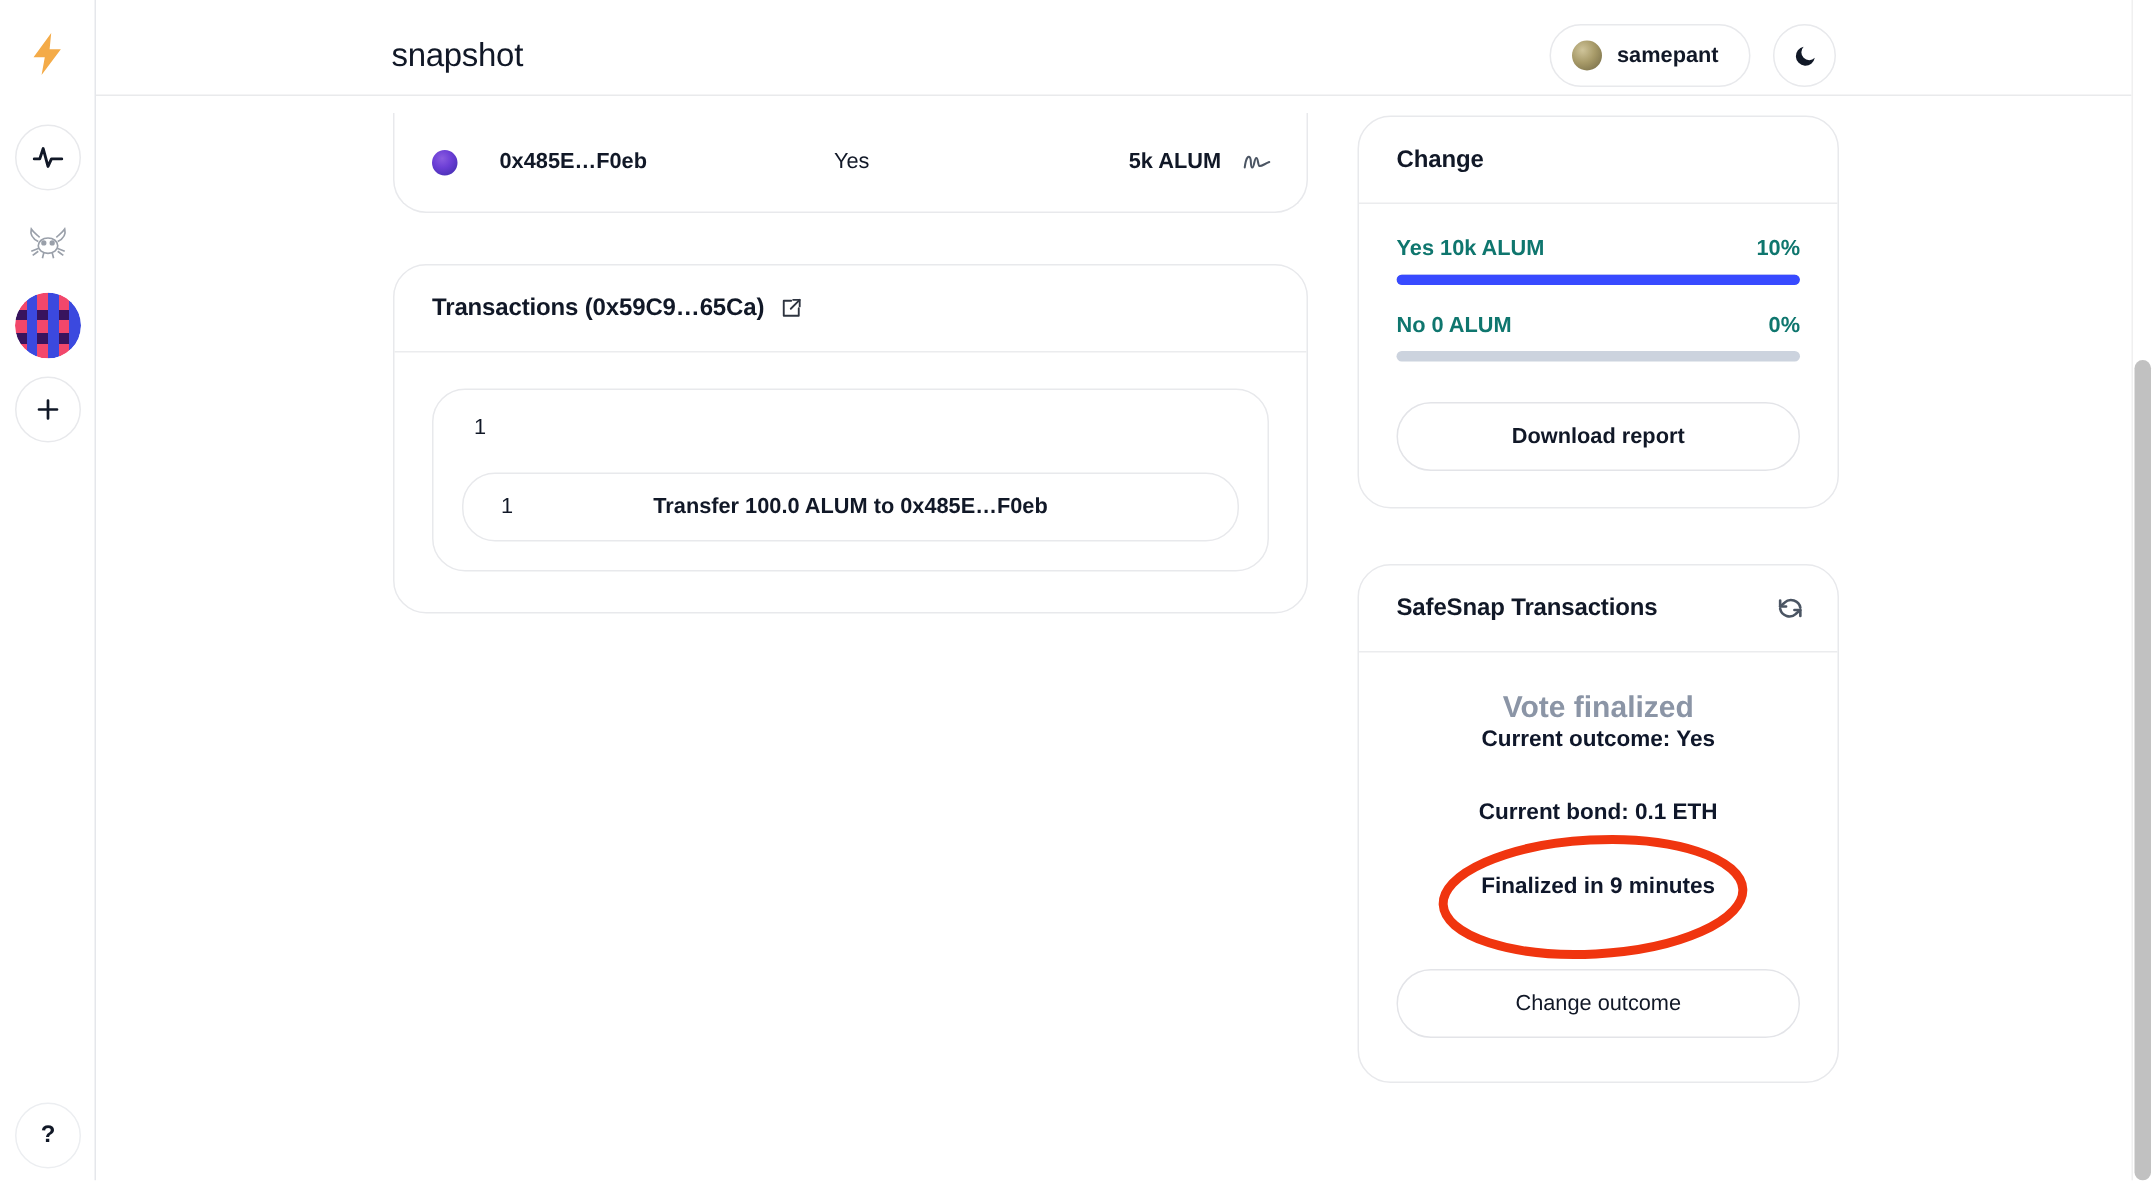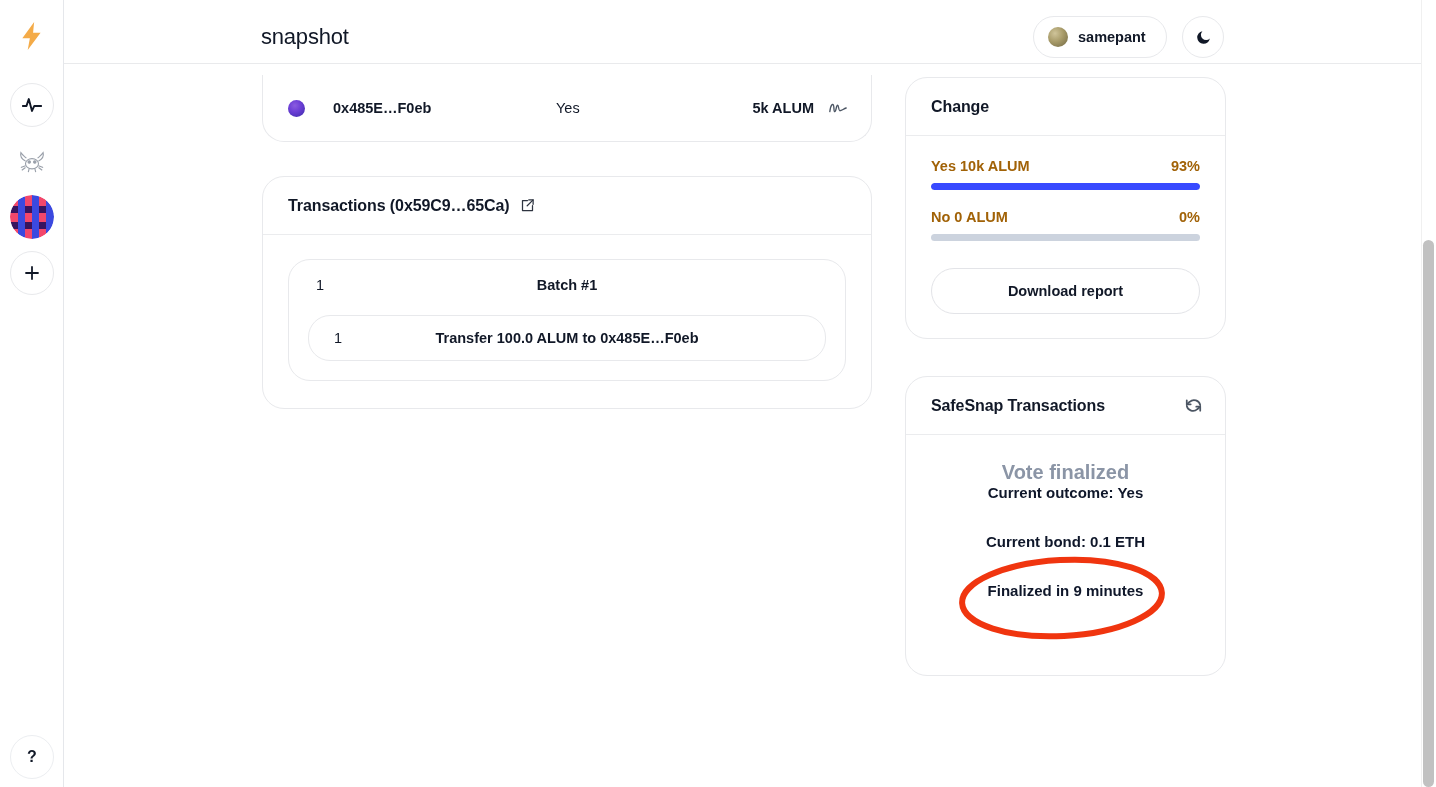--- a/index.html
+++ b/index.html
@@ -270,21 +270,21 @@
 
   
   .results-card { }
   .results-body { padding: 22px 25px 24px 25px; }
   .result-row {
     display: flex;
     justify-content: space-between;
     align-items: baseline;
     font-size: 14.5px;
     font-weight: 700;
-    color: #a16207;
+    color: #0f766e;
     margin-bottom: 9px;
   }
   .result-row.second { margin-top: 19px; }
   .bar-track {
     height: 7px;
     border-radius: 4px;
     background: #ccd3de;
     overflow: hidden;
   }
   .bar-fill {
@@ -460,42 +460,41 @@
               <path d="M14 3 H21 V10"></path>
               <path d="M21 3 L11.5 12.5"></path>
             </svg>
           </span>
         </div>
 
         <div class="card-body">
           <div class="batch-box">
             <div class="batch-head">
               <span class="batch-index">1</span>
-              <span class="batch-title">Batch #1</span>
             </div>
             <div class="tx-box">
               <span class="tx-index">1</span>
               <span class="tx-label">Transfer 100.0 ALUM to 0x485E…F0eb</span>
             </div>
           </div>
         </div>
       </div>
     </div>
 
     <div class="col-right">
 
       <div class="card results-card">
         <div class="card-head">
           <span class="card-head-title">Change</span>
         </div>
         <div class="results-body">
 
           <div class="result-row">
             <span>Yes 10k ALUM</span>
-            <span>93%</span>
+            <span>10%</span>
           </div>
           <div class="bar-track">
             <div class="bar-fill" id="bar-yes" style="width: 100%; background: rgb(56, 74, 255);"></div>
           </div>
 
           <div class="result-row second">
             <span>No 0 ALUM</span>
             <span>0%</span>
           </div>
           <div class="bar-track">
@@ -516,20 +515,21 @@
               <path d="M3.5 12.5a8 8 0 0 0 13.3 4.2l3.7-3.2"></path>
               <path d="M20.5 18.5v-5h-5"></path>
             </svg>
           </span>
         </div>
         <div class="safesnap-body">
           <div class="ss-status">Vote finalized</div>
           <div class="ss-line">Current outcome: Yes</div>
           <div class="ss-line">Current bond: 0.1 ETH</div>
           <div class="ss-line last">Finalized in 9 minutes</div>
+          <button class="pill-btn normal" style="margin-top:0;">Change outcome</button>
         </div>
       </div>
     </div>
   </div>
 
   <div class="annotation">
     <svg width="225" height="92" viewBox="0 0 225 92" fill="none">
       <ellipse id="ann-ellipse" cx="107" cy="46" rx="100" ry="38" stroke-width="6" stroke-linecap="round" fill="none" transform="rotate(-3 107 46)" stroke="#f0350f"></ellipse>
     </svg>
   </div>

